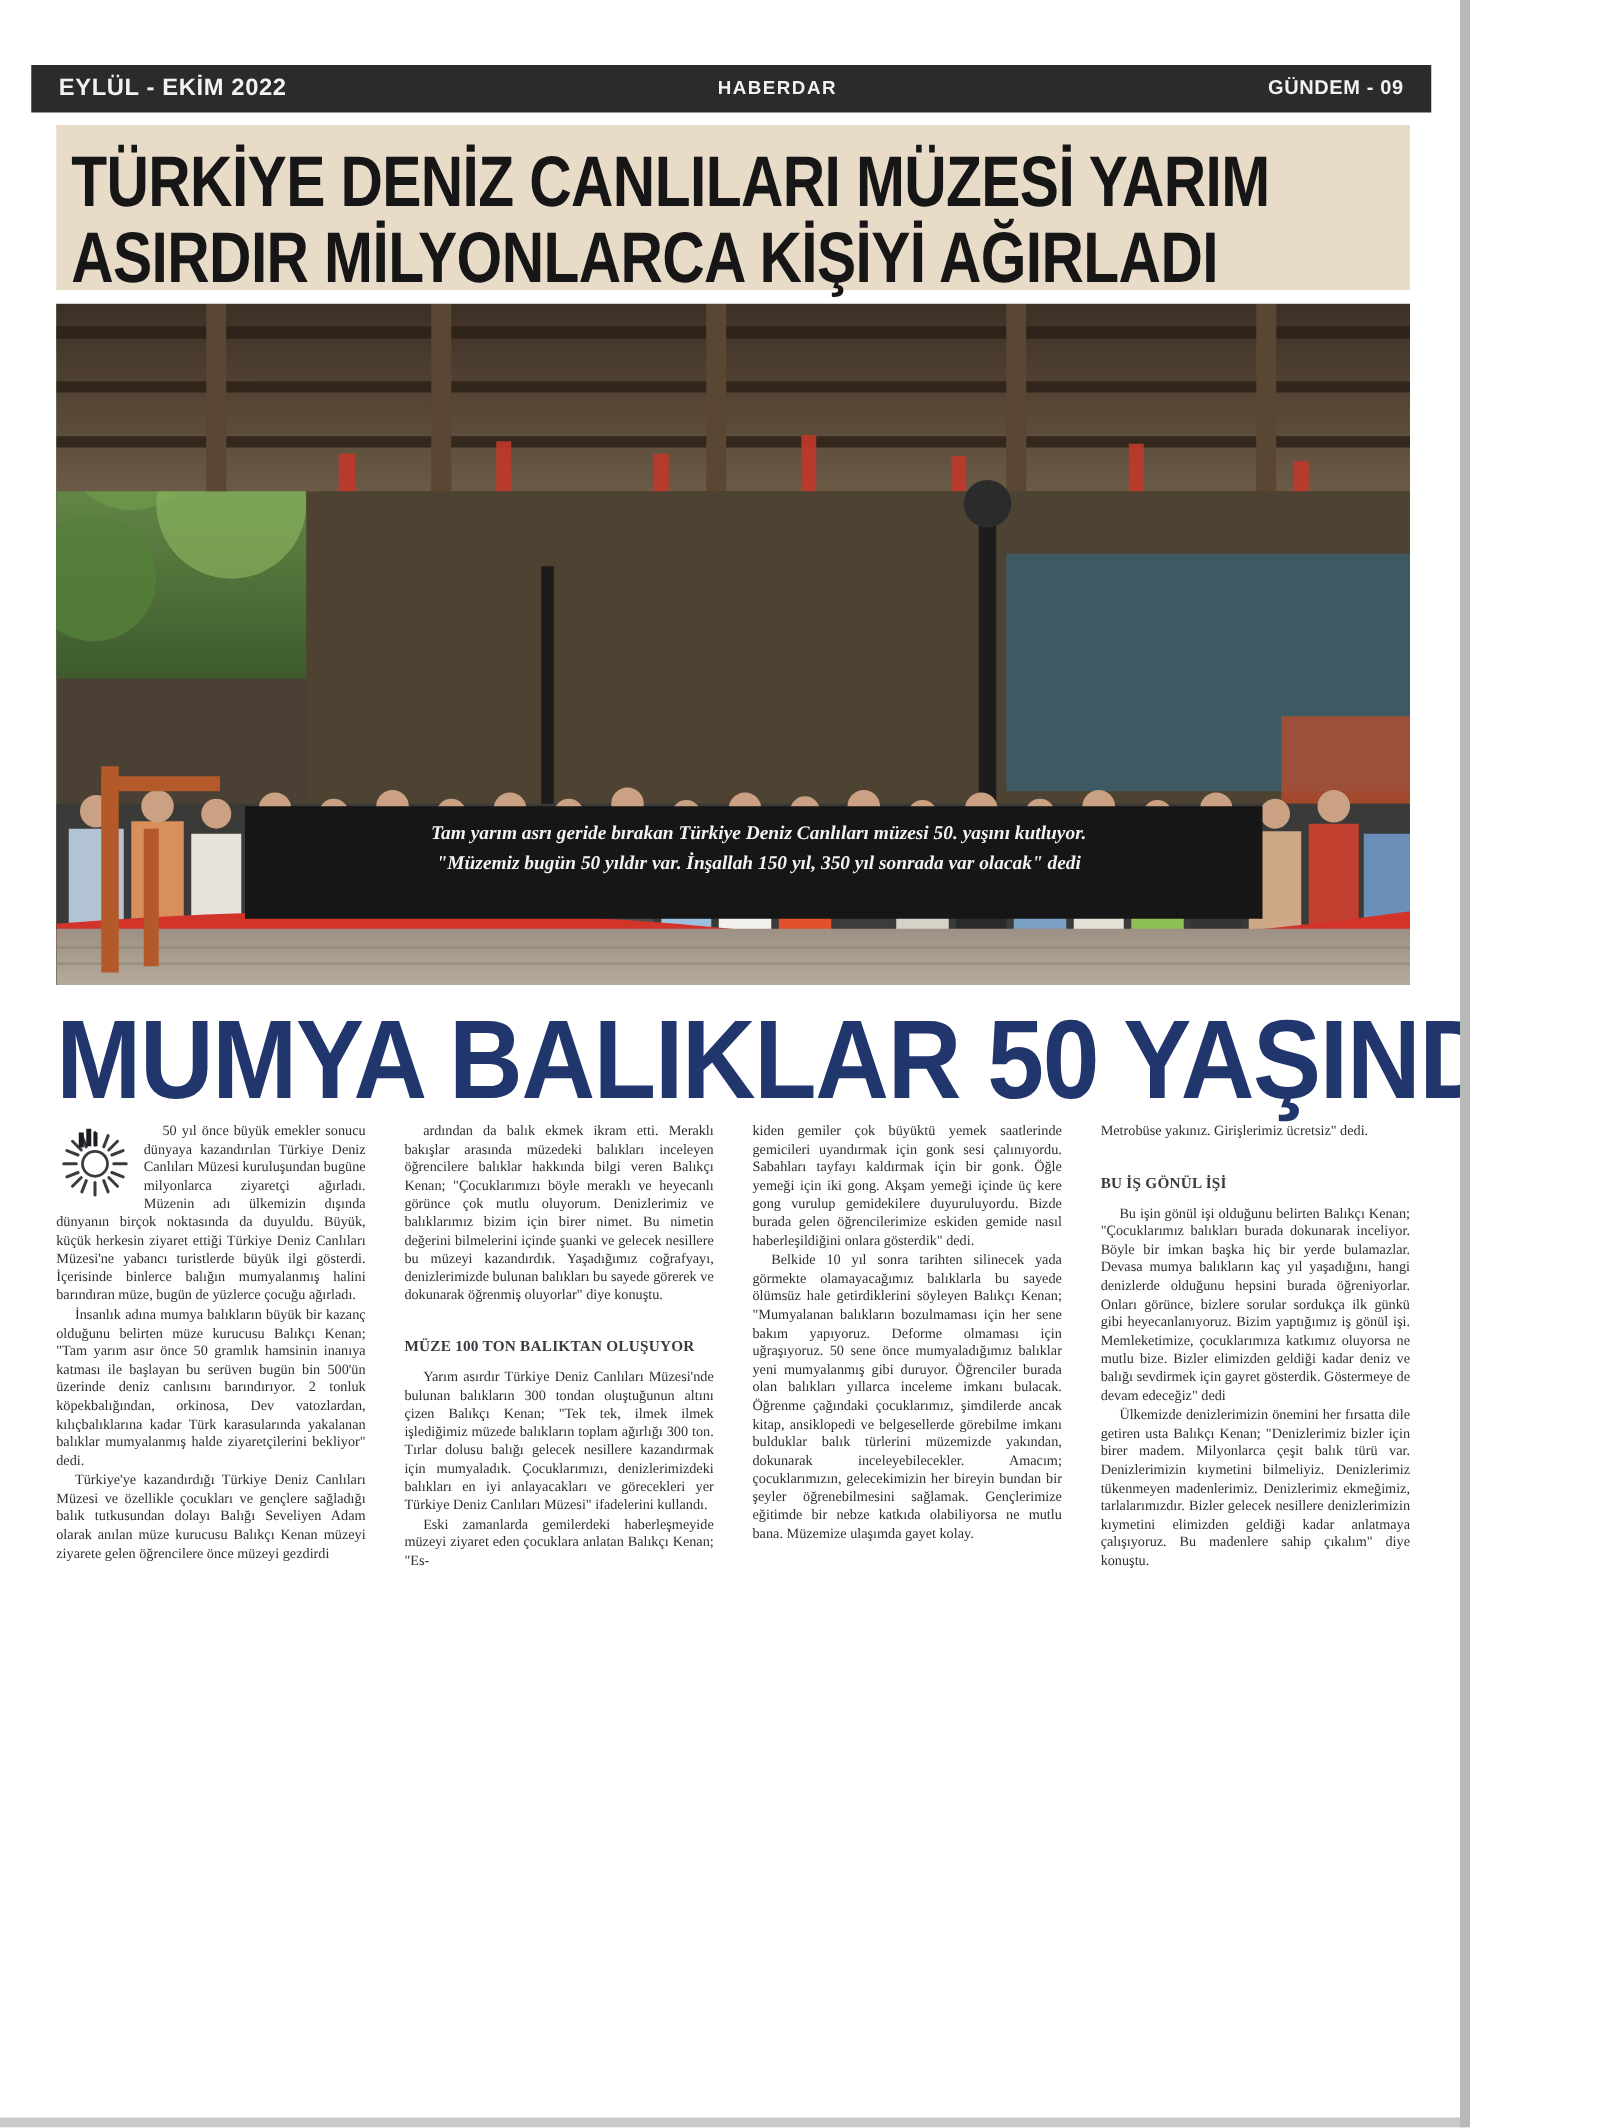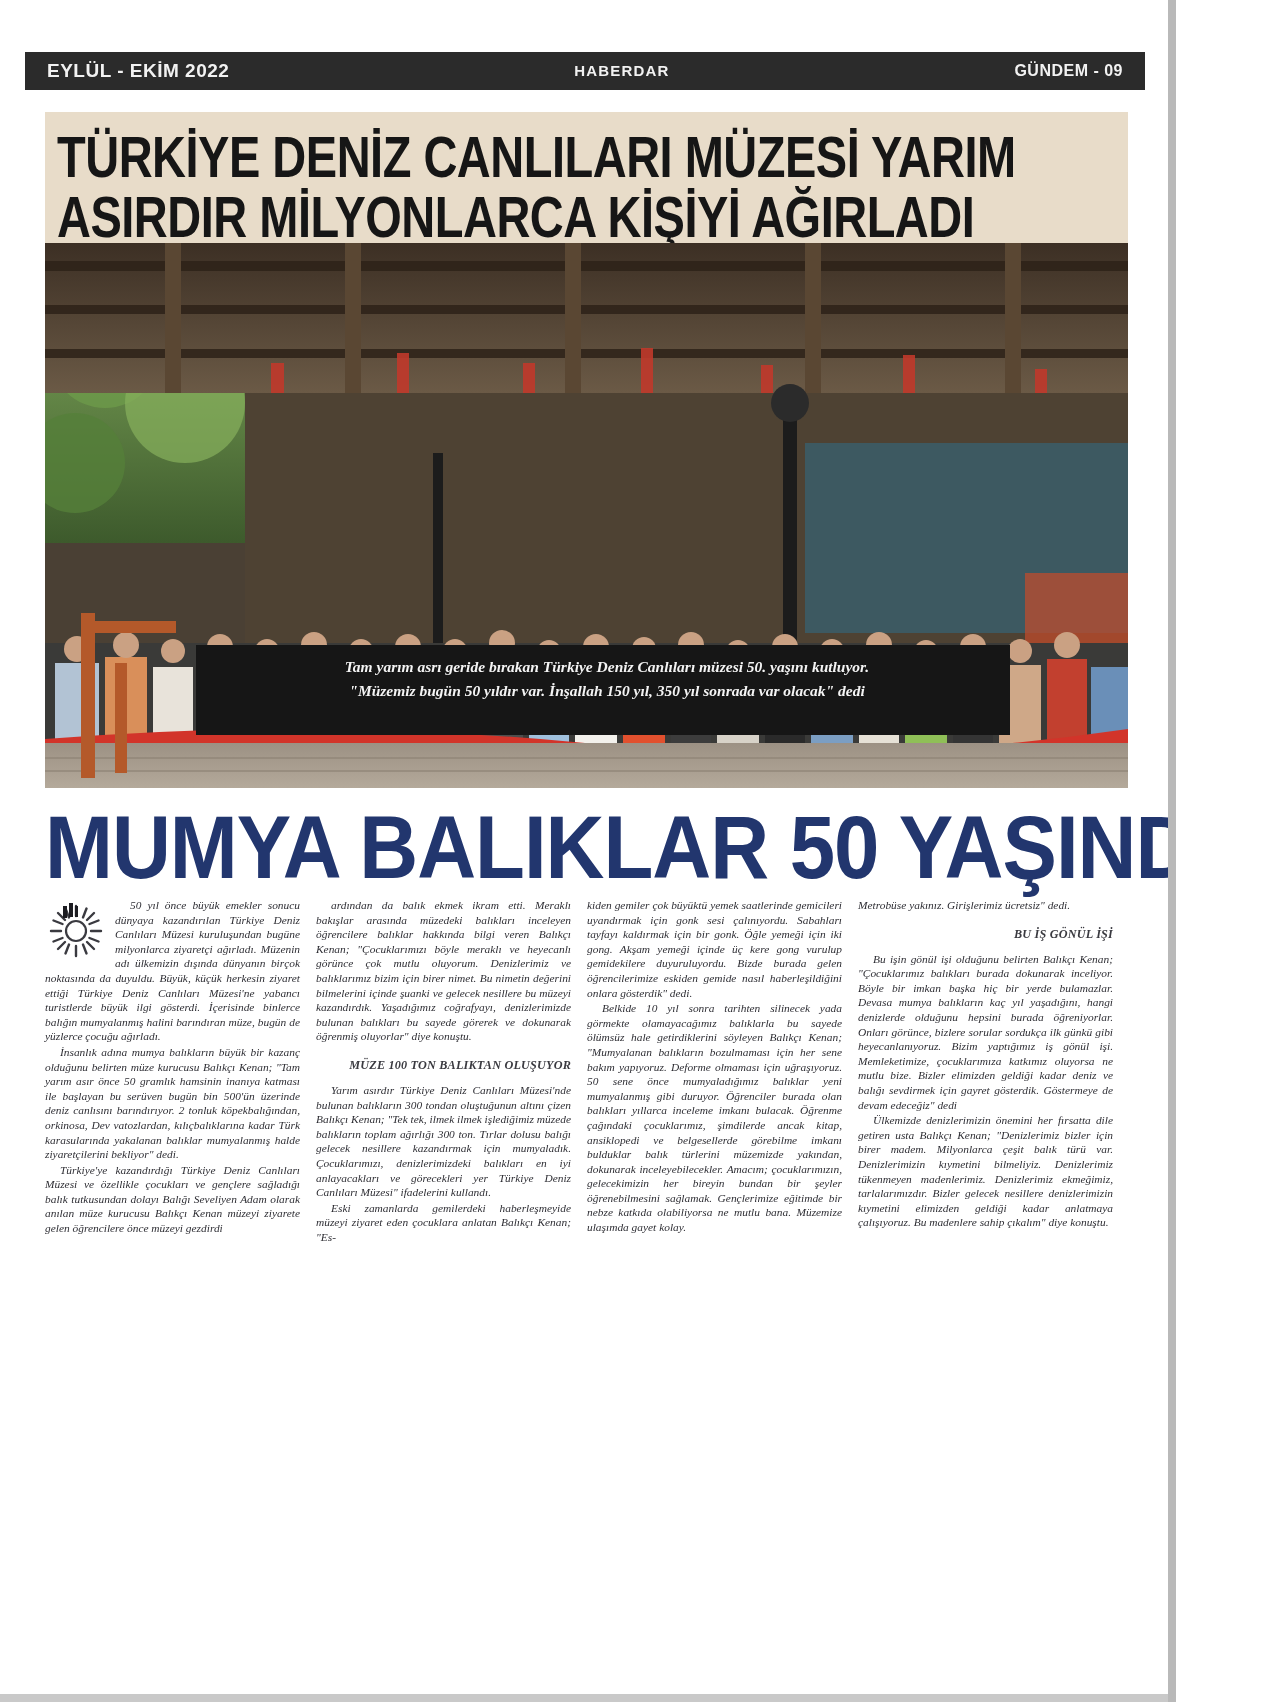--- a/index.html
+++ b/index.html
@@ -50,21 +50,21 @@
     letter-spacing: 0.5px;
     font-size: 19px;
   }
   .masthead .mh-center span {
     font-size: 15px; letter-spacing: 1.2px;
   }
   .masthead .mh-right span { font-size: 16px; }
 
   
   .kicker-block {
-    position: absolute; left: 45px; top: 112px;
+    position: absolute; left: 45px; top: 100px;
     width: 1083px; height: 132px;
     background: #e8dcc9;
   }
   .kicker-block .kline {
     font-family: "Liberation Sans", sans-serif;
     font-weight: 700;
     color: #161616;
     font-size: 47px;
     line-height: 62px;
     letter-spacing: -0.5px;
@@ -114,42 +114,41 @@
     white-space: nowrap;
     transform: scaleX(1.02) scaleY(1.12);
     transform-origin: left top;
   }
 
   
   .columns {
     position: absolute; left: 45px; top: 898px;
     width: 1083px; height: 650px;
     display: flex;
-    gap: 16px;
-    font-style: italic;
+    gap: 31px;
   }
   .col {
     width: 255px;
     font-family: "Liberation Serif", serif;
     font-size: 11.4px;
     line-height: 14.6px;
     color: #2e2e34;
     text-align: justify;
     position: relative;
   }
   .col p { text-indent: 15px; margin-bottom: 1px; }
   .col p.noindent { text-indent: 0; }
   .col h3 {
     font-family: "Liberation Serif", serif;
     font-weight: 700;
     font-size: 12.2px;
     line-height: 16px;
-    text-align: right;
+    text-align: left;
     text-indent: 0;
-    margin: 13px 0 10px 0;
+    margin: 25px 0 10px 0;
     color: #3a3a40;
     letter-spacing: 0.2px;
   }
 
   
   .lead-wrap { position: relative; min-height: 74px; }
   .sun-icon {
     float: left;
     width: 62px; height: 62px;
     margin: 2px 8px 2px 0;

